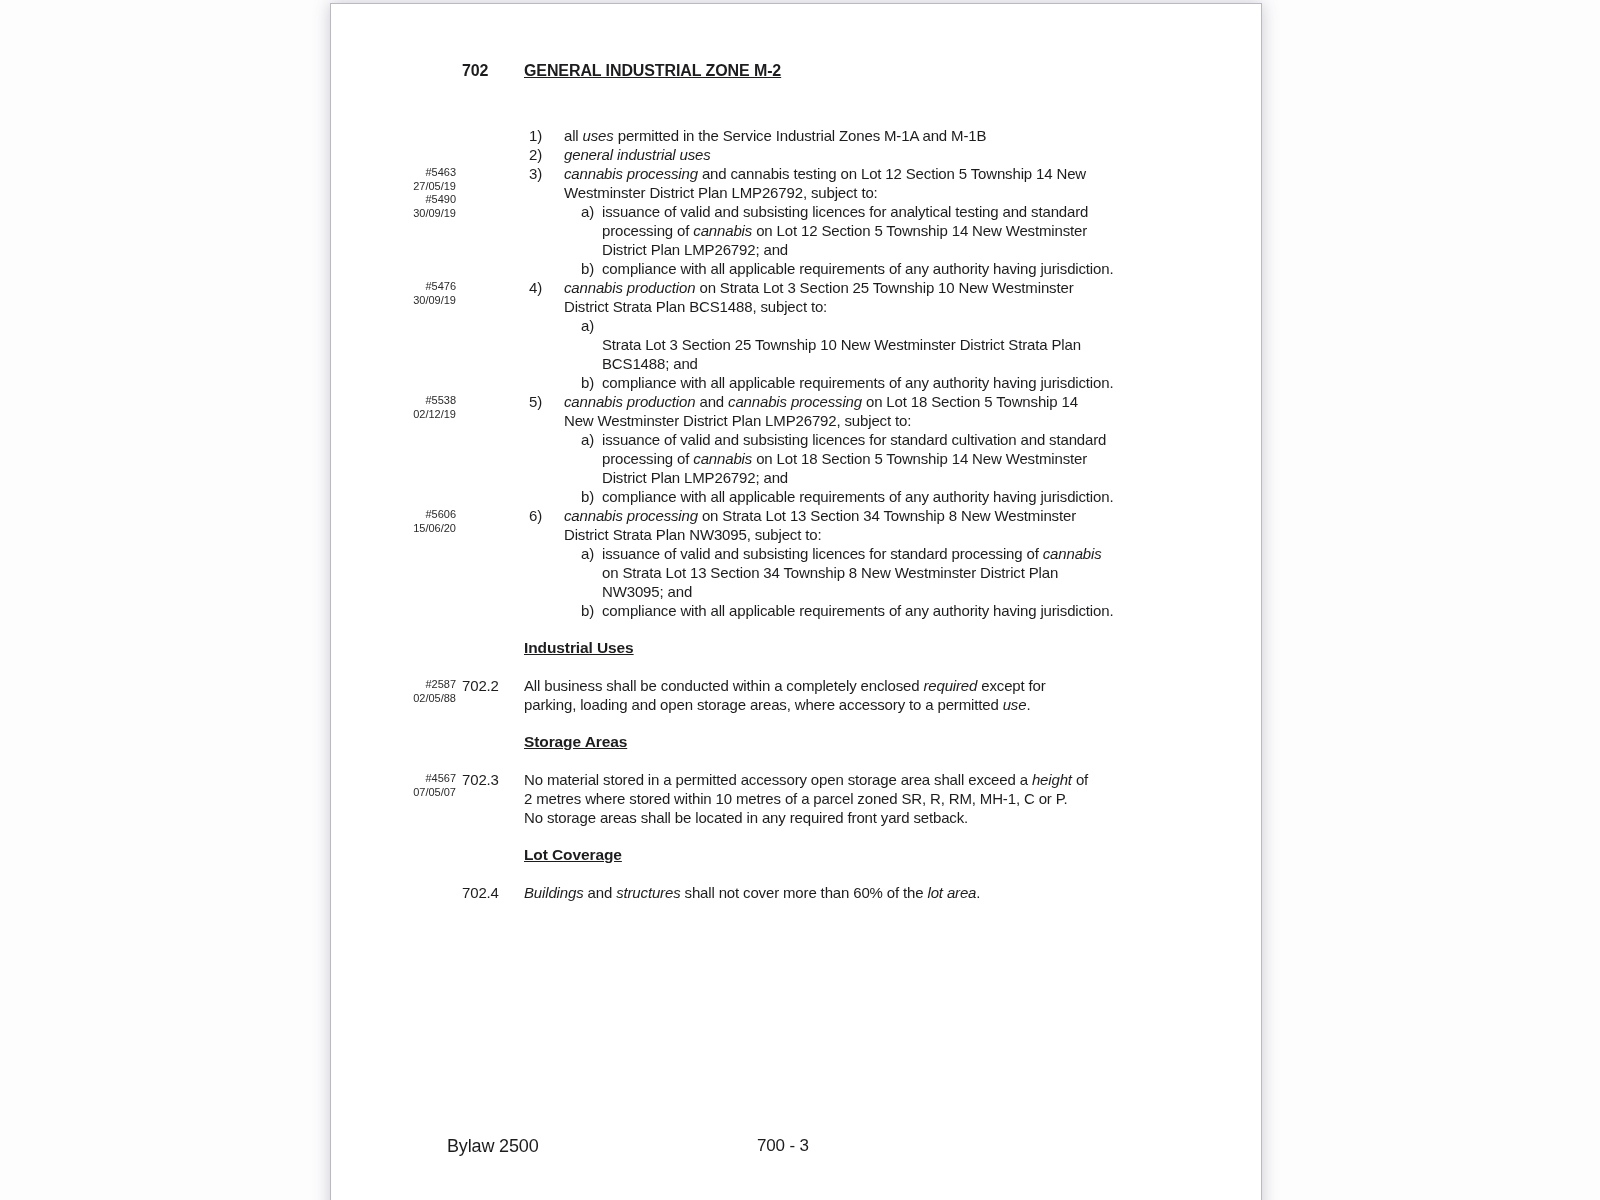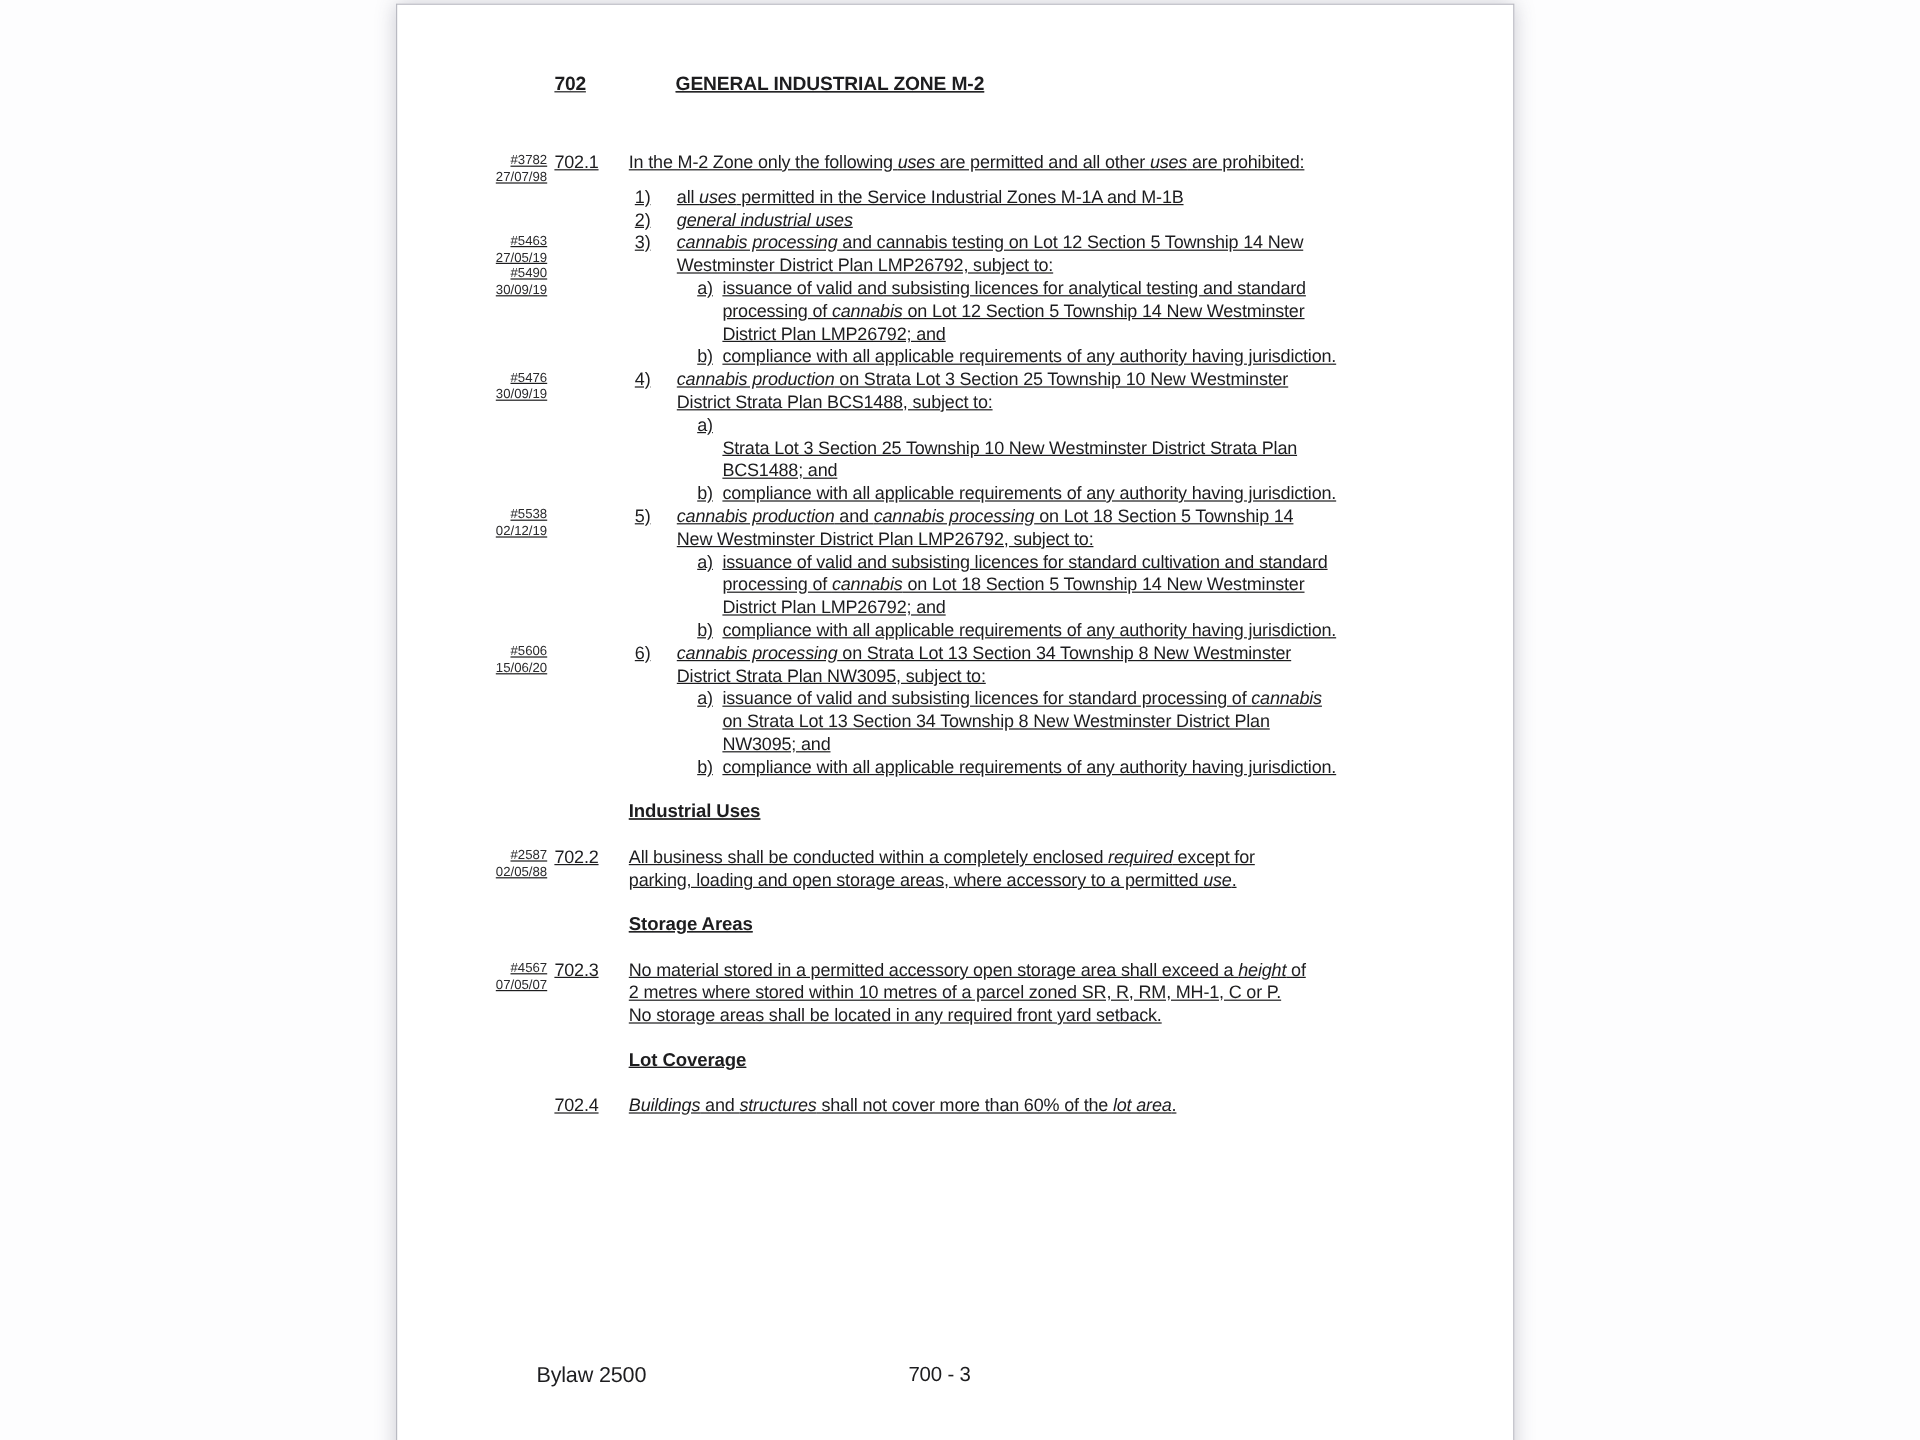--- a/index.html
+++ b/index.html
@@ -11,31 +11,30 @@
     background:#fff; border:1px solid #b9bac2;
     box-shadow:0 0 16px rgba(70,70,95,.28);
     padding-top:57px;
   }
 
   .row {
     display:grid;
     grid-template-columns:125px 56px 1fr;
     column-gap:6px;
     align-items:start;
-    text-decoration:underline;
   }
 
   .cell-margin { text-align:right; font-size:11px; line-height:13.5px; color:#2a2a2c; padding-top:2px; }
   .cell-margin .am-ref, .cell-margin .am-date { display:block; }
   .cell-num  { font-size:15px; letter-spacing:-.15px; line-height:19px; }
   .cell-body { font-size:15px; letter-spacing:-.15px; line-height:19px; }
 
   .title-row { margin-bottom:25px; }
   .title-row .cell-num { font-weight:bold; font-size:16px; line-height:20px; }
-  .doc-title { font-weight:bold; font-size:16px; line-height:20px; text-decoration:underline; letter-spacing:-.1px;margin-left:39px; }
+  .doc-title { font-weight:bold; font-size:16px; line-height:20px; text-decoration:underline; letter-spacing:-.1px; }
 
   .heading-row { margin-bottom:18px; }
   .sec-heading { font-weight:bold; font-size:15.5px; line-height:20px; text-decoration:underline; letter-spacing:-.1px; }
 
   .para-row { margin-bottom:18px; }
 
   .li  { display:grid; grid-template-columns:35px 1fr; padding-left:5px; }
   .sub { display:grid; grid-template-columns:21px 1fr; margin-left:57px; }
   .items-end { height:18px; }
 
@@ -53,28 +52,20 @@
     <div class="cell-margin"></div>
     <div class="cell-num">702</div>
     <div class="cell-body"><span class="doc-title">GENERAL INDUSTRIAL ZONE M-2</span></div>
   </div>
 
   <div class="row heading-row">
     <div class="cell-margin"></div>
       <div class="cell-num"></div>
   </div>
 
-  <div class="row">
-    <div class="cell-margin">
-      <span class="am-ref">#3782</span>
-      <span class="am-date">27/07/98</span>
-    </div>
-    <div class="cell-num">702.1</div>
-    <div class="cell-body"><span>In the M-2 Zone only the following </span><span class="it">uses</span><span> are permitted and all other </span><span class="it">uses</span><span> are prohibited:</span></div>
-  </div>
 
   <div id="uses-items">
   <div class="row">
     <div class="cell-margin"></div>
     <div class="cell-num"></div>
     <div class="cell-body">
       <div class="li">
         <span class="li-no">1)</span>
         <div class="li-text"><span>all </span><span class="it">uses</span><span> permitted in the Service Industrial Zones M-1A and M-1B</span></div>
       </div>

